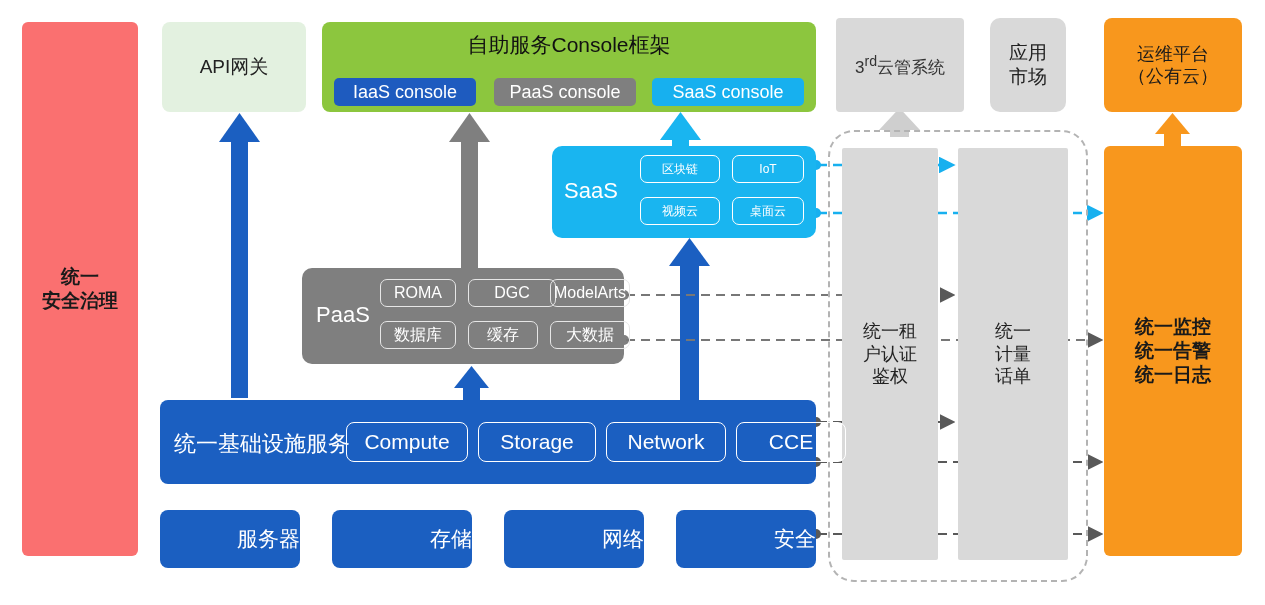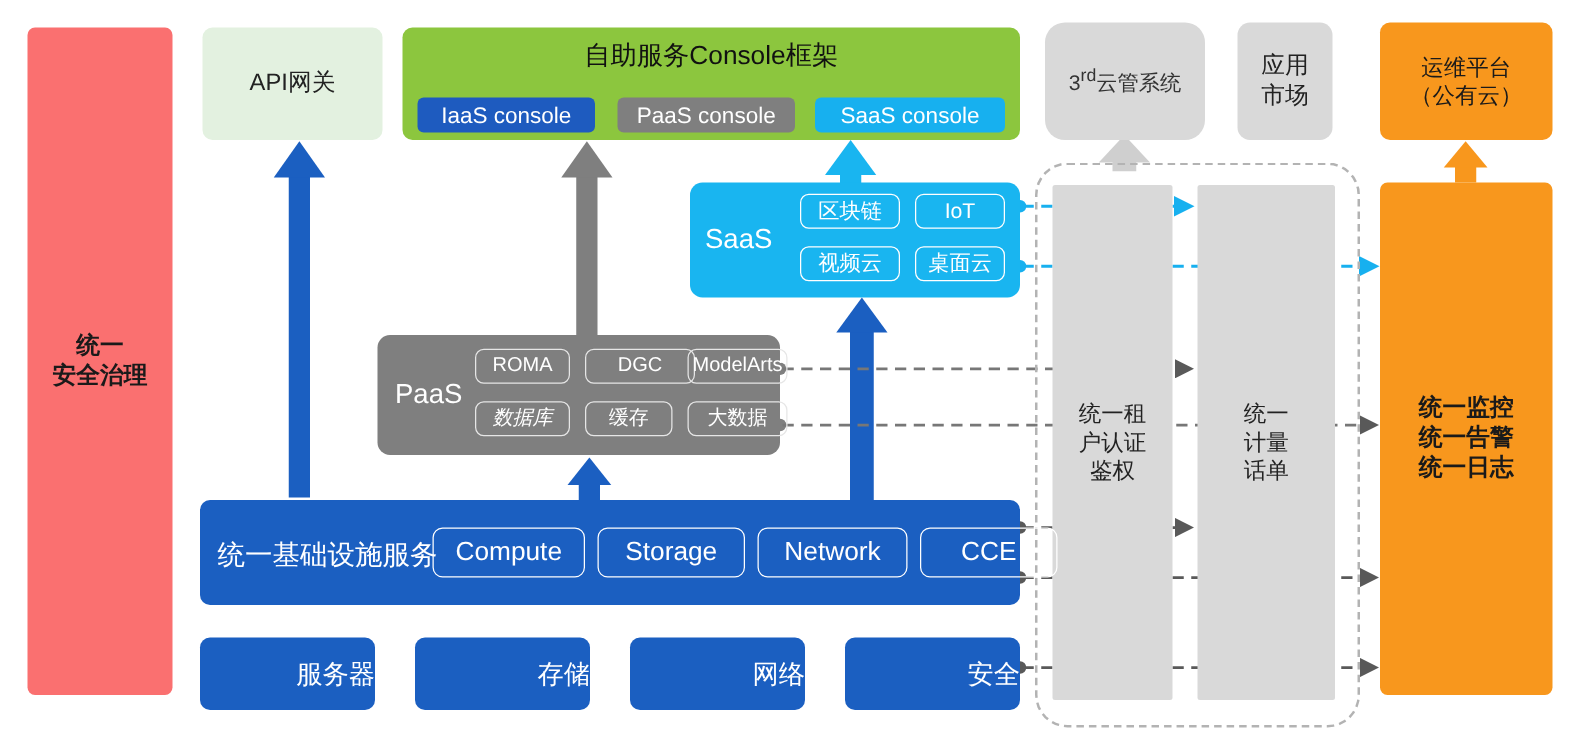--- a/index.html
+++ b/index.html
@@ -71,21 +71,21 @@
     box-sizing: border-box;
   }
   #chip-iaas { left: 12px;  width: 142px; background: #1e5bbf; }
   #chip-paas { left: 172px; width: 142px; background: #7f7f7f; }
   #chip-saas { left: 330px; width: 152px; background: #17b0ef; }
 
   
   #third-cloud {
     left: 836px; top: 18px; width: 128px; height: 94px;
     background: #d9d9d9;
-    border-radius: 16px;
+    border-radius: 4px;
     color: #333;
     font-size: 17px;
   }
   #app-market {
     left: 990px; top: 18px; width: 76px; height: 94px;
     background: #d9d9d9;
     border-radius: 10px;
     color: #222;
     font-size: 19px;
   }
@@ -121,21 +121,21 @@
   }
   .saas-chip {
     position: absolute;
     height: 28px;
     border: 1.6px solid #ffffff;
     border-radius: 7px;
     display: flex;
     align-items: center;
     justify-content: center;
     color: #fff;
-    font-size: 17px;
+    font-size: 12px;
     box-sizing: border-box;
   }
   #saas-c0 { left: 88px;  top: 9px;  width: 80px; }
   #saas-c1 { left: 180px; top: 9px;  width: 72px; }
   #saas-c2 { left: 88px;  top: 51px; width: 80px; }
   #saas-c3 { left: 180px; top: 51px; width: 72px; }
 
   
   #paas-layer {
     left: 302px; top: 268px; width: 322px; height: 96px;
@@ -157,21 +157,21 @@
     display: flex;
     align-items: center;
     justify-content: center;
     color: #ffffff;
     font-size: 16px;
     box-sizing: border-box;
   }
   #paas-c0 { left: 78px;  top: 11px; width: 76px; }
   #paas-c1 { left: 166px; top: 11px; width: 88px; }
   #paas-c2 { left: 248px; top: 11px; width: 80px; }
-  #paas-c3 { left: 78px;  top: 53px; width: 76px; font-style: italic; }
+  #paas-c3 { left: 78px;  top: 53px; width: 76px; }
   #paas-c4 { left: 166px; top: 53px; width: 70px; }
   #paas-c5 { left: 248px; top: 53px; width: 80px; }
 
   
   #infra {
     left: 160px; top: 400px; width: 656px; height: 84px;
     background: #1b5fc1;
     border-radius: 8px;
     display: block;
   }

